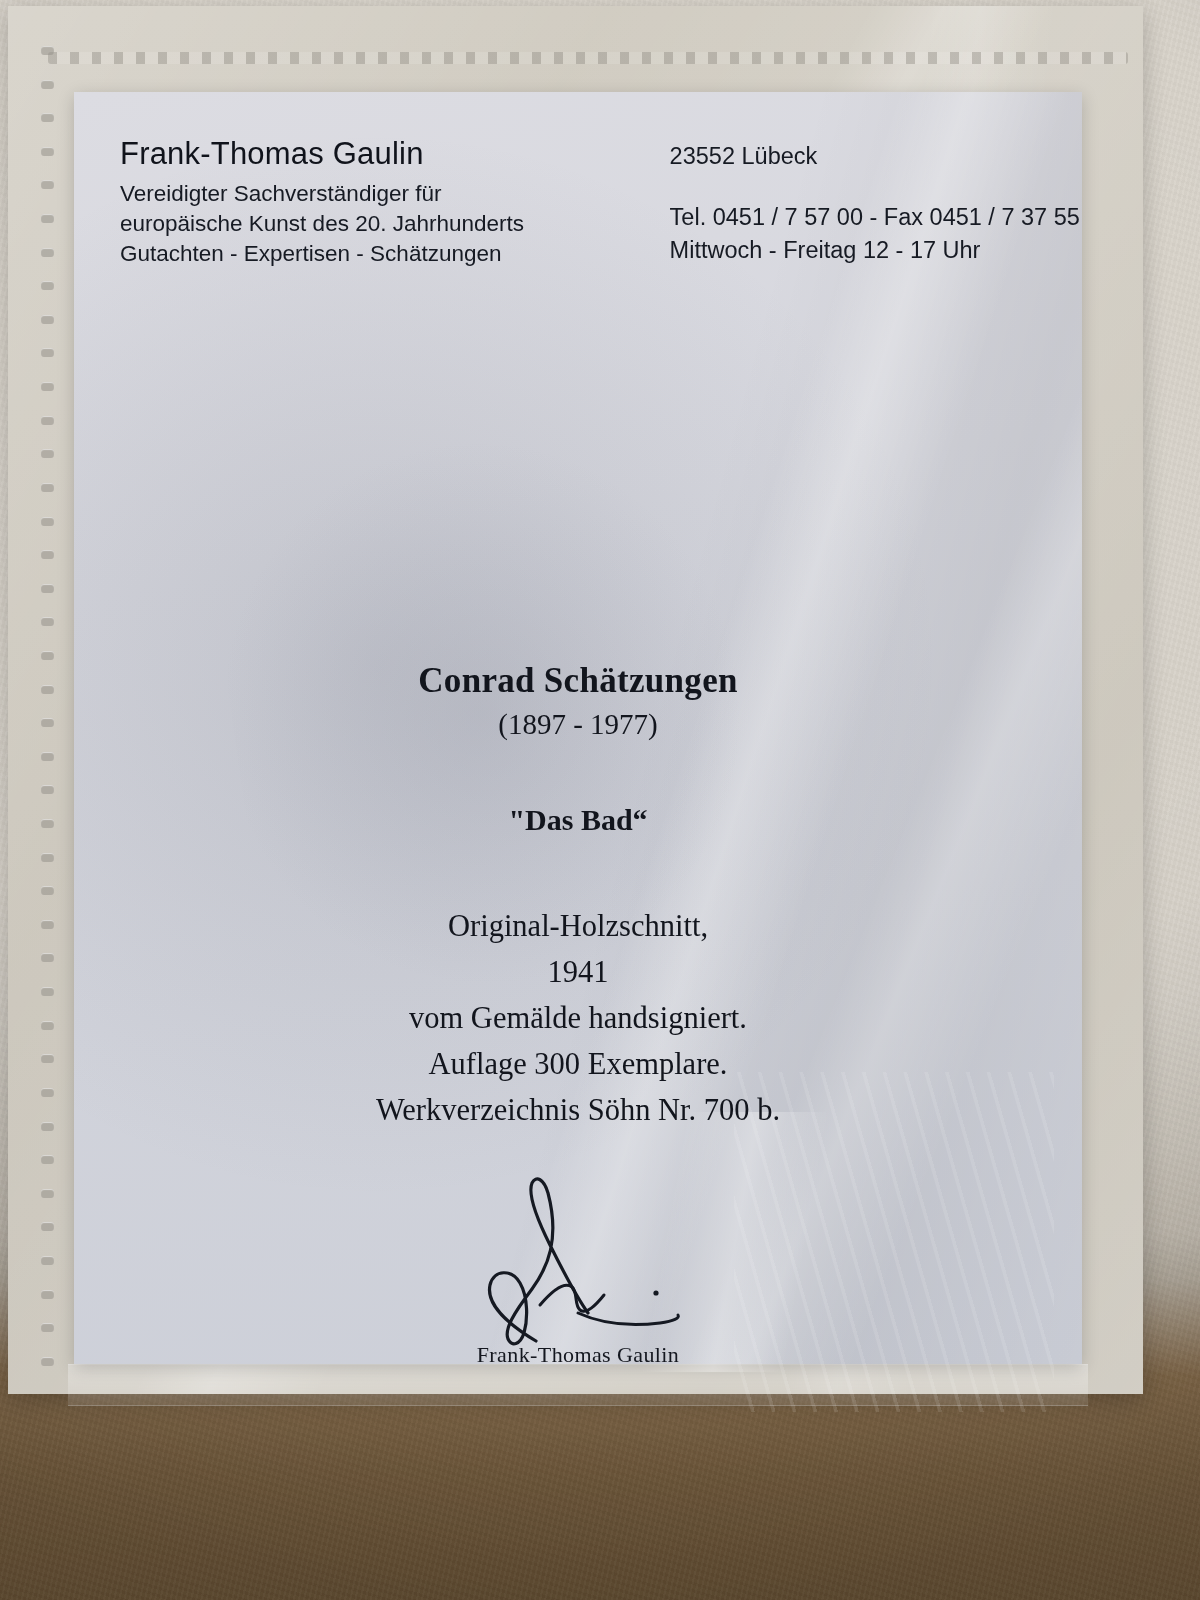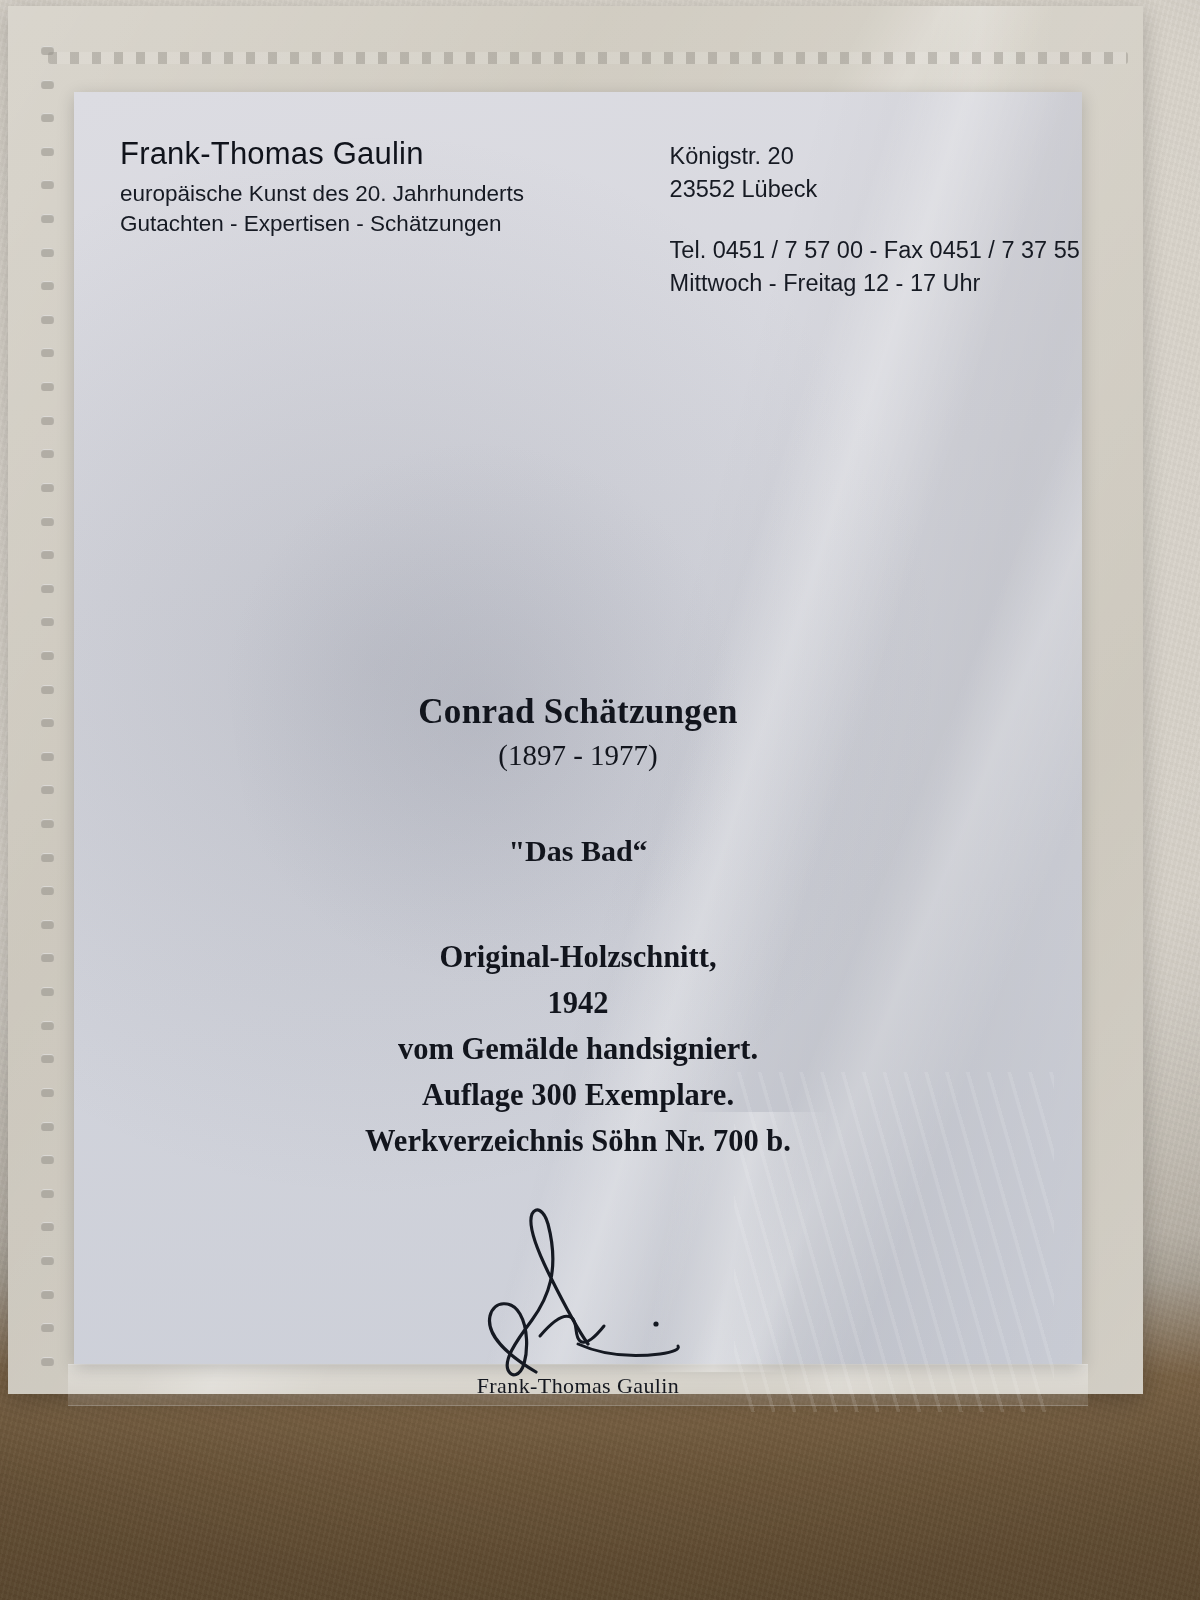--- a/index.html
+++ b/index.html
@@ -180,21 +180,20 @@
   }
   .title {
     font-size: 30px;
     font-weight: bold;
     margin: 62px 0 0 0;
   }
   .details {
     margin-top: 66px;
     font-size: 30.5px;
     line-height: 46px;
-    font-weight: bold;
   }
   .details div { white-space: nowrap; }
 
   
   .sig-area {
     position: relative;
     z-index: 3;
     margin-top: 40px;
     text-align: center;
   }
@@ -283,42 +282,42 @@
     <div class="tape"></div>
   </div>
 
   <div class="paper">
     <div class="paper-shadow"></div>
     <div class="smudge a"></div>
 
     <div class="letterhead">
       <div class="lh-left">
         <div class="company">Frank-Thomas Gaulin</div>
+        <div class="lh-line">Vereidigter Sachverständiger für</div>
         <div class="lh-line">europäische Kunst des 20. Jahrhunderts</div>
         <div class="lh-line">Gutachten - Expertisen - Schätzungen</div>
       </div>
       <div class="lh-right">
         <div class="addr-block">
-          <div class="lh-line">Königstr. 20</div>
           <div class="lh-line">23552 Lübeck</div>
         </div>
         <div class="contact-block">
           <div class="lh-line">Tel. 0451 / 7 57 00 - Fax 0451 / 7 37 55</div>
           <div class="lh-line">Mittwoch - Freitag 12 - 17 Uhr</div>
         </div>
       </div>
     </div>
 
     <div class="cert-body">
       <div class="artist">Conrad Schätzungen</div>
       <div class="lifespan">(1897 - 1977)</div>
       <div class="title">"Das Bad“</div>
       <div class="details">
         <div>Original-Holzschnitt,</div>
-        <div>1942</div>
+        <div>1941</div>
         <div>vom Gemälde handsigniert.</div>
         <div>Auflage 300 Exemplare.</div>
         <div>Werkverzeichnis Söhn Nr. 700 b.</div>
       </div>
     </div>
 
     <div class="sig-area">
       <svg class="sig-svg" width="300" height="175" viewBox="0 0 300 175">
         <g fill="none" stroke="#151922" stroke-linecap="round" stroke-linejoin="round">
           <path d="M108 168 C 78 150, 58 130, 62 112 C 66 96, 84 96, 92 110 C 100 124, 100 146, 96 160

